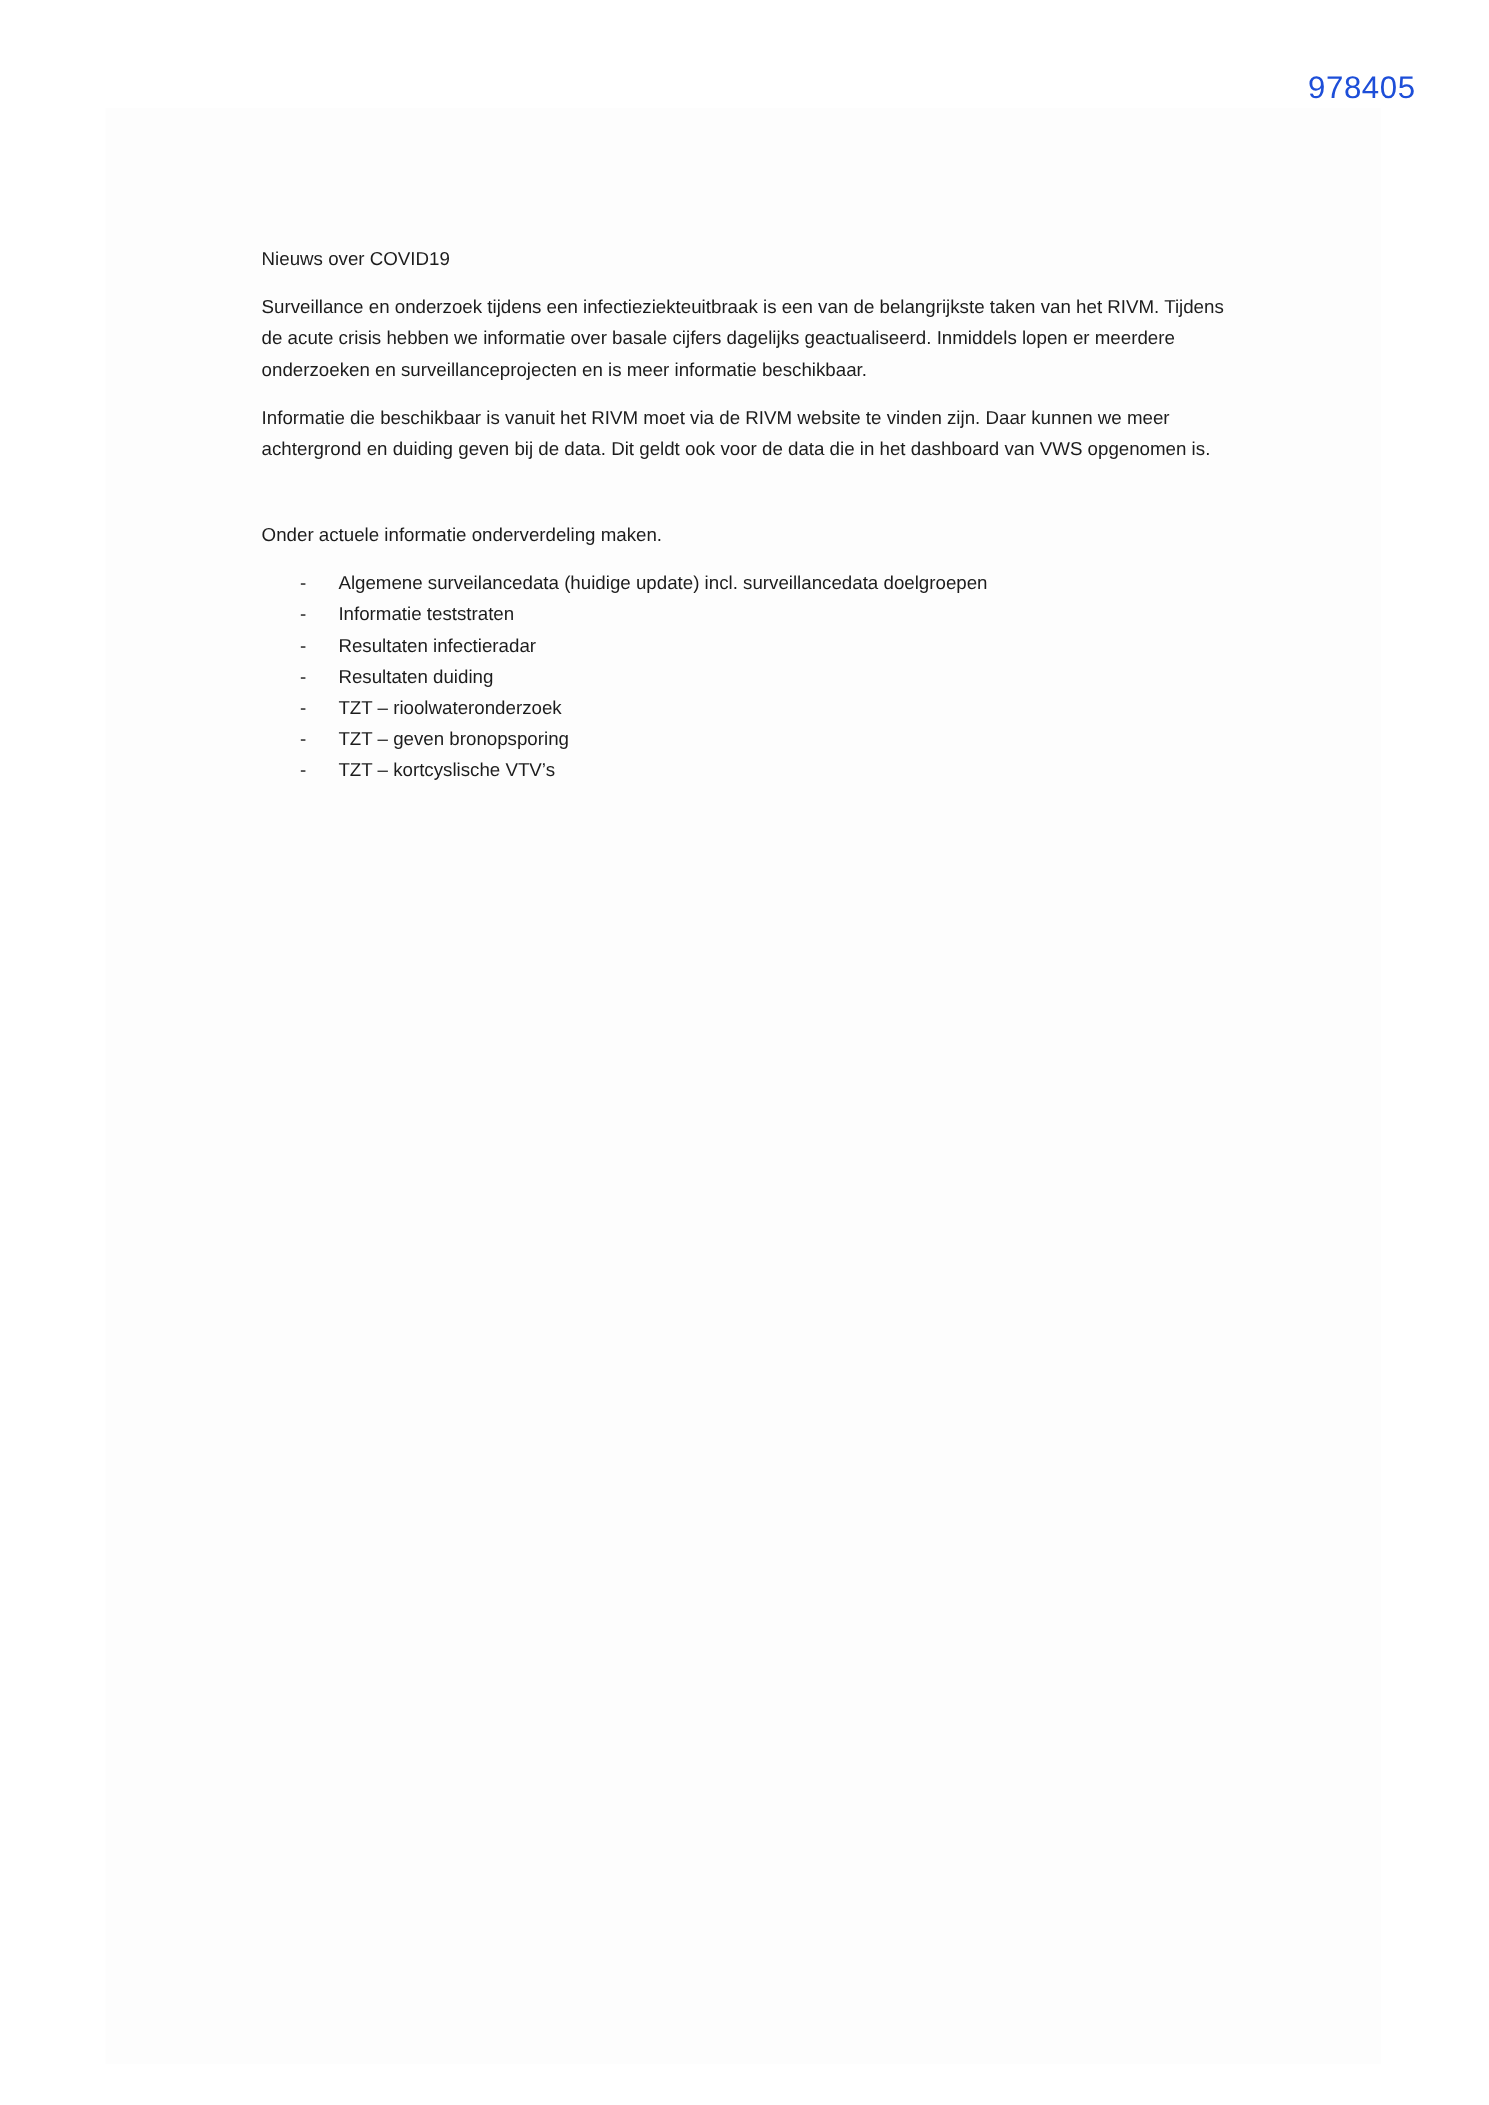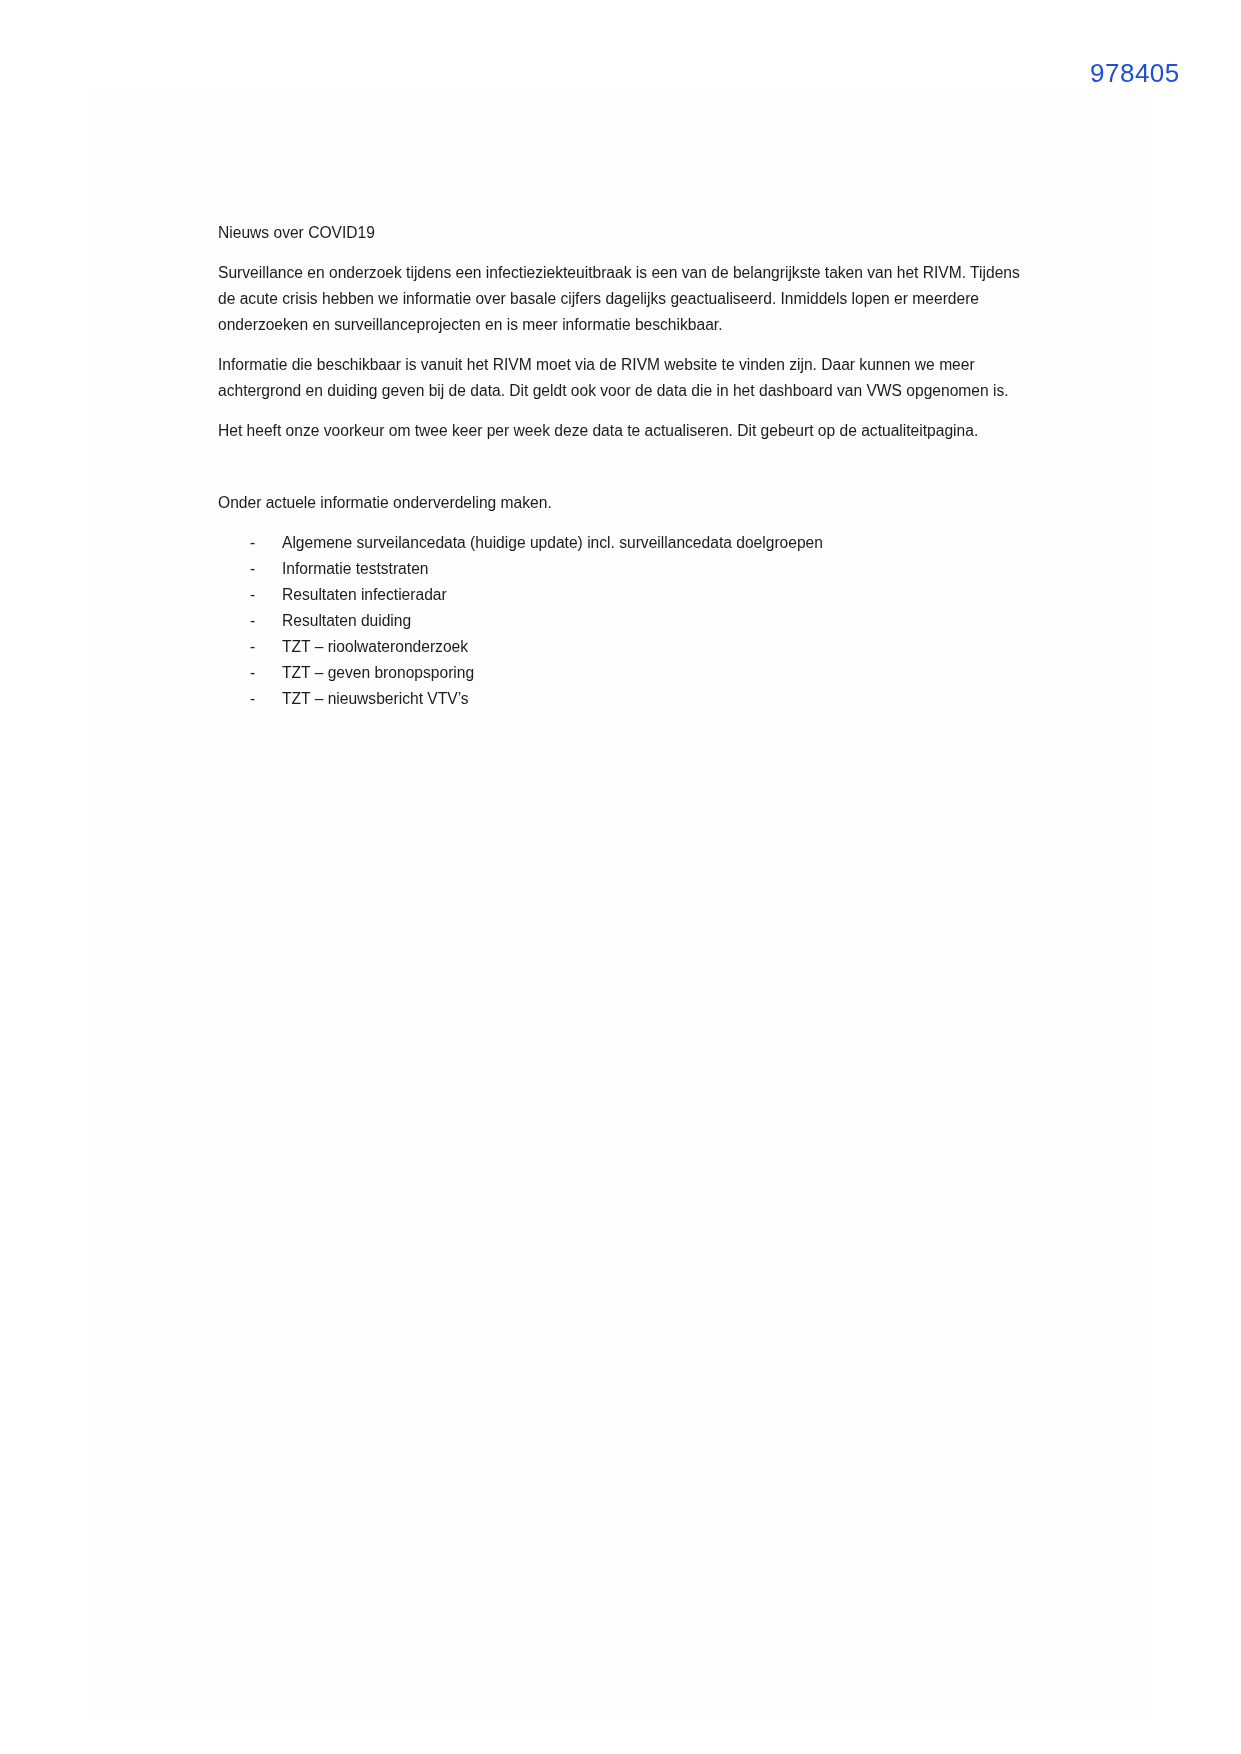--- a/index.html
+++ b/index.html
@@ -20,21 +20,21 @@
     letter-spacing: 0.5px;
   }
   .page-panel {
     position: absolute;
     left: 88px; top: 90px;
     width: 1063px; height: 1630px;
     background: #fdfdfd;
   }
   .content {
     position: absolute;
-    left: 218px; top: 220px;
+    left: 218px; top: 204px;
     width: 820px;
     font-family: "Liberation Sans", sans-serif;
     font-size: 15.6px;
     line-height: 26px;
     color: #1c1c1c;
   }
   .content p { margin: 0; }
   .title { margin-bottom: 14px !important; }
   .para { margin-bottom: 14px !important; }
   .gap-large { margin-top: 40px !important; }
@@ -58,21 +58,20 @@
 <body>
 
 <div class="doc-id">978405</div>
 
 <div class="page-panel"></div>
 
 <div class="content">
   <p class="title">Nieuws over COVID19</p>
   <p class="para">Surveillance en onderzoek tijdens een infectieziekteuitbraak is een van de belangrijkste taken van het RIVM.  Tijdens de acute crisis hebben we informatie over basale cijfers dagelijks geactualiseerd. Inmiddels lopen er meerdere onderzoeken en surveillanceprojecten en is meer informatie beschikbaar.</p>
   <p class="para">Informatie die beschikbaar is vanuit het RIVM moet via de RIVM website te vinden zijn. Daar kunnen we meer achtergrond en duiding geven bij de data. Dit geldt ook voor de data die in het dashboard van VWS opgenomen is.</p>
-  <p class="para">Het heeft onze voorkeur om twee keer per week deze data te actualiseren. Dit gebeurt op de actualiteitpagina.</p>
   <p class="gap-xl">Onder actuele informatie onderverdeling maken.</p>
 
   <ul class="bullets">
     <li>
       <span class="dash">-</span>
       <span>Algemene surveilancedata (huidige update) incl. surveillancedata doelgroepen</span>
     </li>
     <li>
       <span class="dash">-</span>
       <span>Informatie teststraten</span>
@@ -88,16 +87,16 @@
     <li>
       <span class="dash">-</span>
       <span>TZT – rioolwateronderzoek</span>
     </li>
     <li>
       <span class="dash">-</span>
       <span>TZT – geven bronopsporing</span>
     </li>
     <li>
       <span class="dash">-</span>
-      <span>TZT – nieuwsbericht VTV’s</span>
+      <span>TZT – kortcyslische VTV’s</span>
     </li>
   </ul>
 </div>
 
 </body></html>

